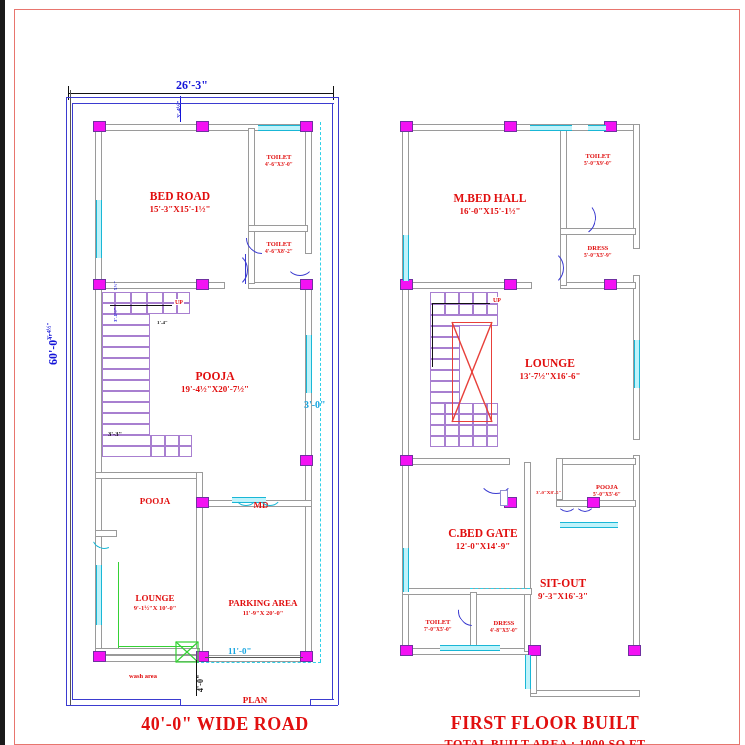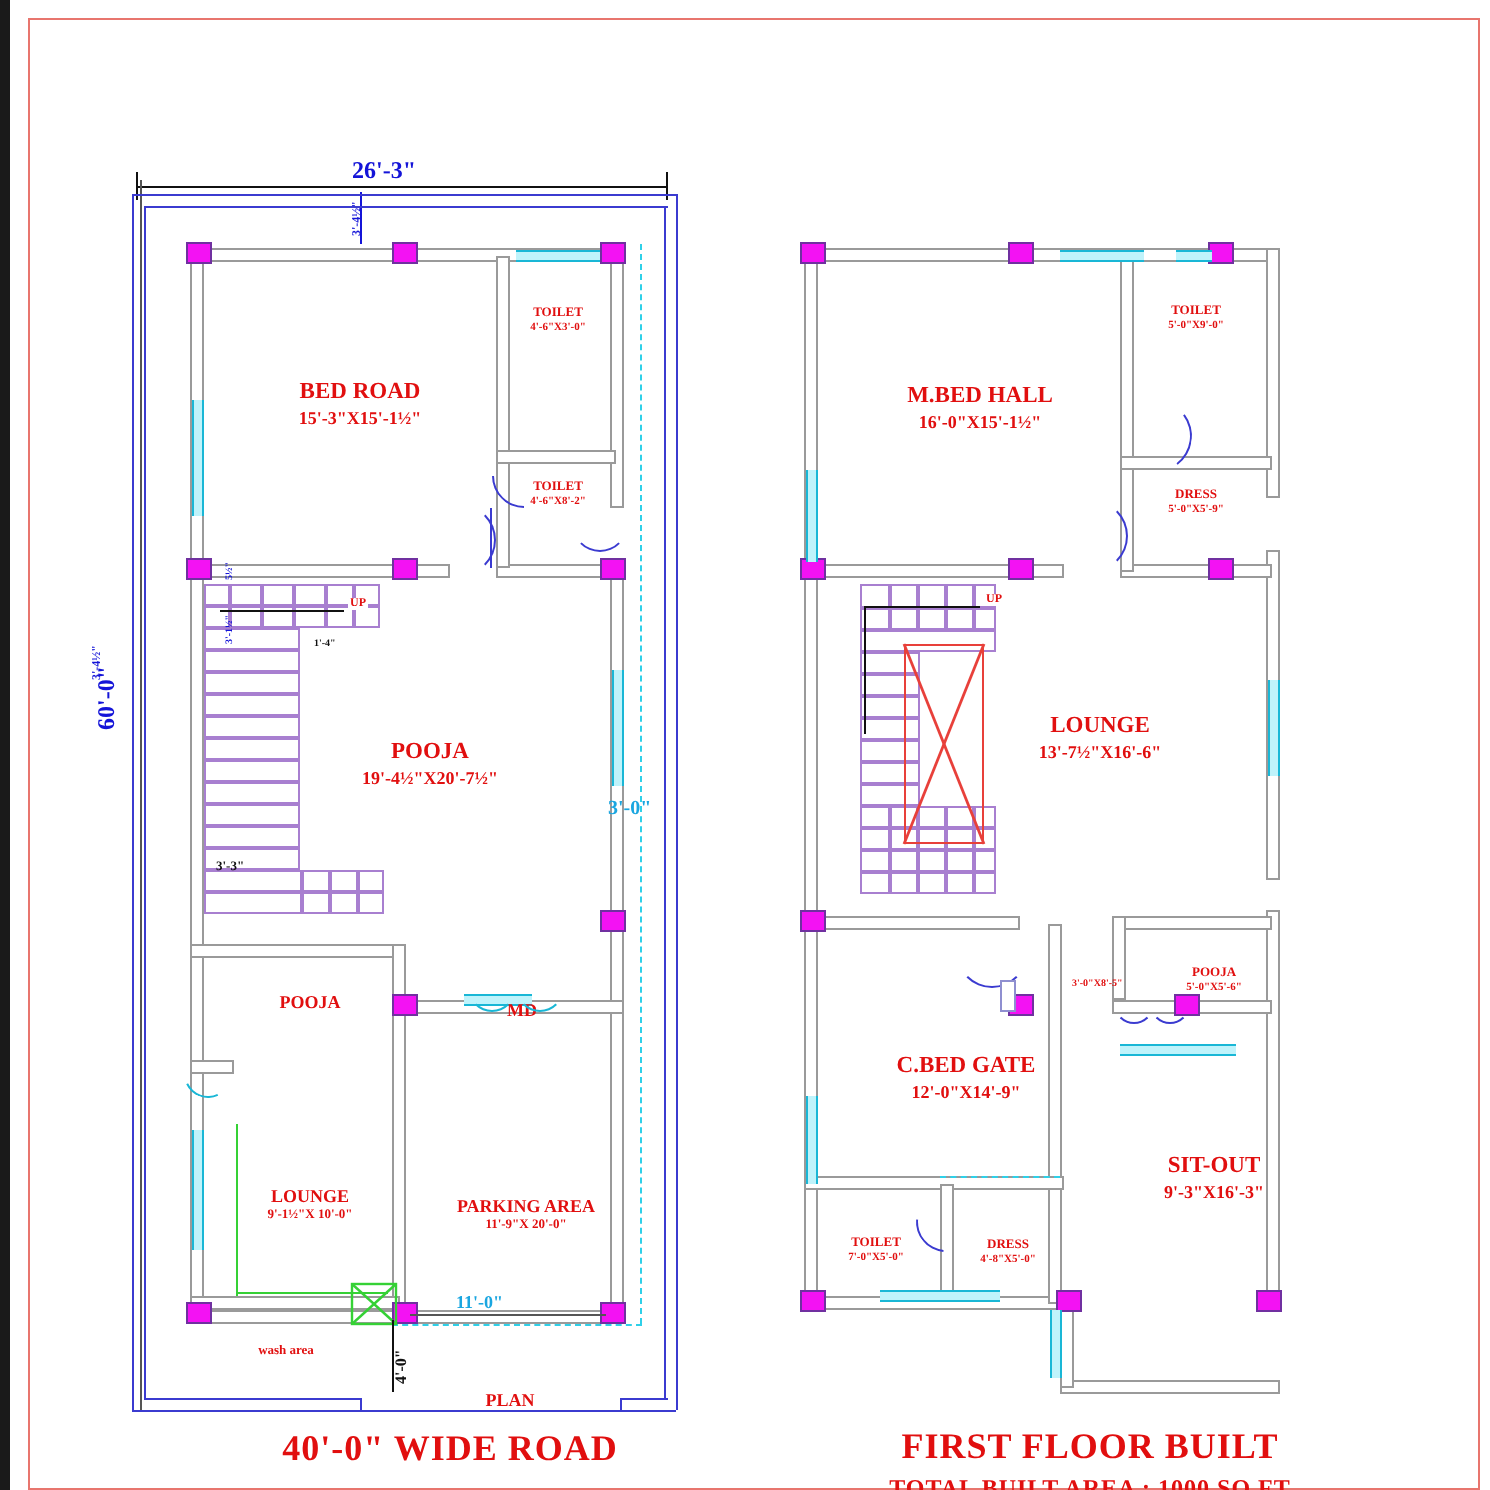--- a/index.html
+++ b/index.html
@@ -366,21 +366,21 @@
     <div class="door-arc" style="left:478px;top:458px;width:34px;height:34px;
          border-color:transparent transparent #3b3bd0 transparent;"></div>
     <div style="position:absolute;left:500px;top:490px;width:8px;height:16px;
          border:1px solid #8f8fd0;box-sizing:border-box;background:#fff;"></div>
 
     <div class="room-label rl-lg" style="left:424px;top:527px;width:118px;">
       <div>C.BED GATE</div>
       <div class="rl-md">12'-0"X14'-9"</div>
     </div>
 
-    <div class="room-label rl-lg" style="left:557px;top:577px;width:100px;">
+    <div class="room-label rl-lg" style="left:513px;top:577px;width:100px;">
       <div>SIT-OUT</div>
       <div class="rl-md">9'-3"X16'-3"</div>
     </div>
 
     <div class="room-label rl-sm" style="left:408px;top:618px;width:60px;">
       <div>TOILET</div>
       <div class="rl-xs">7'-0"X5'-0"</div>
     </div>
     <div class="door-arc" style="left:458px;top:596px;width:28px;height:28px;
          border-color:transparent transparent transparent #3b3bd0;transform:rotate(-40deg);"></div>

